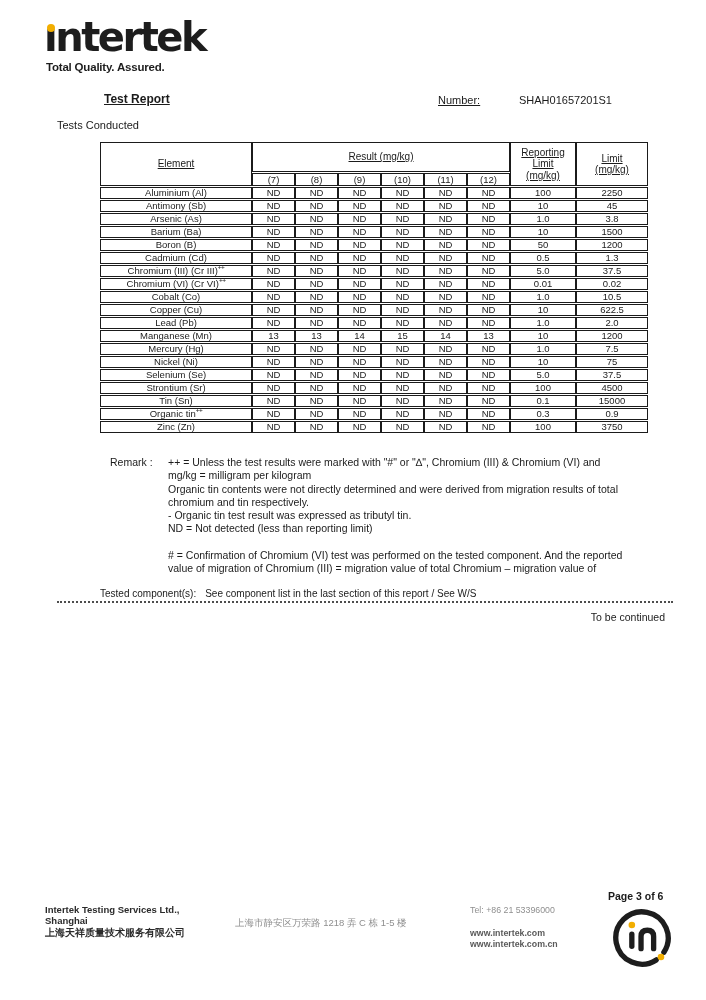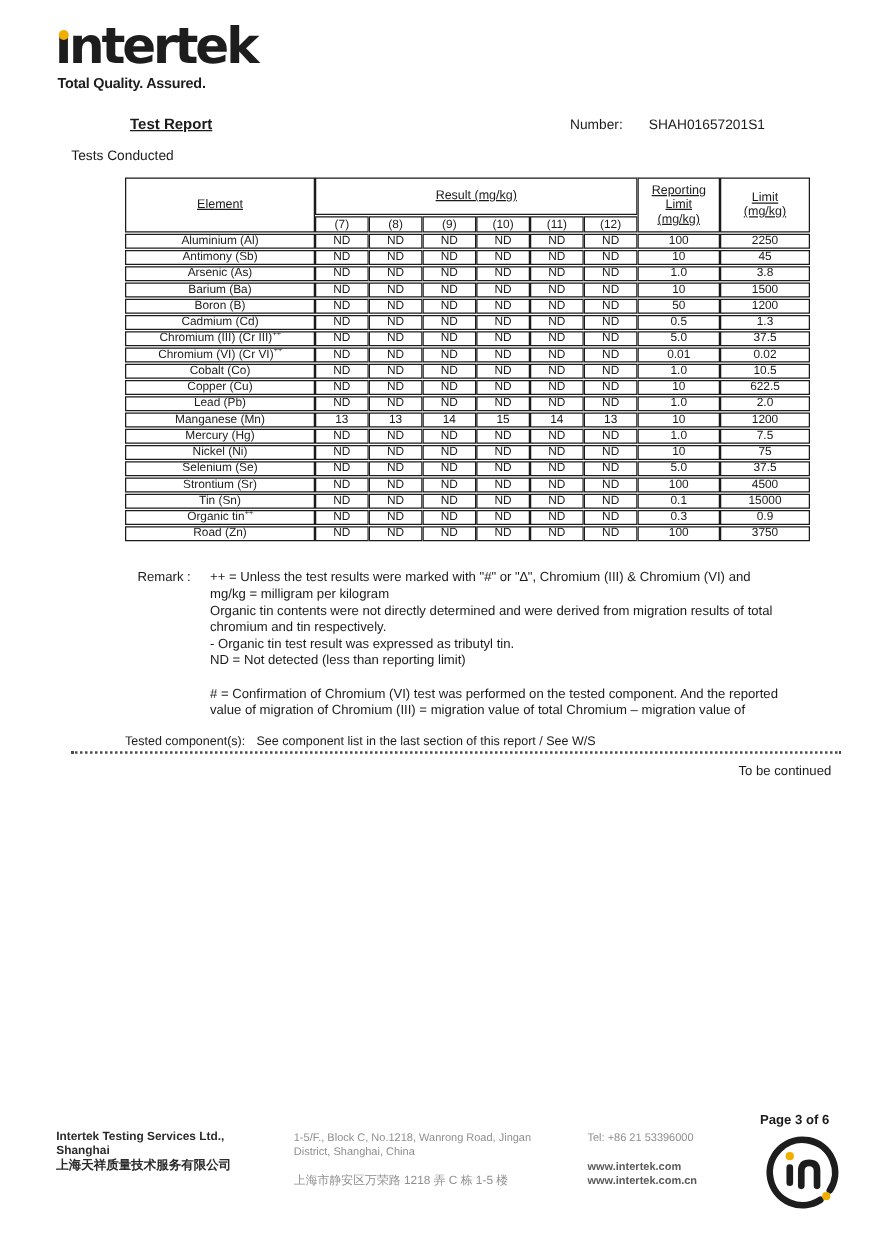--- a/index.html
+++ b/index.html
@@ -34,21 +34,21 @@
     margin-top: 3px; margin-left: 2px;
     font-size: 11.5px; font-weight: 700;
     letter-spacing: -0.2px; color: #1d1d1d;
   }
 
   
   .report-title {
     position: absolute; left: 104px; top: 92px;
     font-size: 12px; font-weight: 700; text-decoration: underline;
   }
-  .number-label { position: absolute; left: 456px; top: 94px; font-size: 11px; }
+  .number-label { position: absolute; left: 438px; top: 94px; font-size: 11px; text-decoration: underline; }
   .number-value { position: absolute; left: 519px; top: 94px; font-size: 11px; }
   .tests-conducted { position: absolute; left: 57px; top: 119px; font-size: 11px; }
 
   
   table.results {
     position: absolute; left: 100px; top: 141px;
     width: 548px;
     border-collapse: separate;
     border-spacing: 0 1.5px;
     font-size: 9.5px;
@@ -348,21 +348,21 @@
           <td>ND</td>
           <td>ND</td>
           <td>ND</td>
           <td>ND</td>
           <td>ND</td>
           <td>ND</td>
           <td>0.3</td>
           <td>0.9</td>
         </tr>
         <tr>
-          <td class="el">Road (Zn)</td>
+          <td class="el">Zinc (Zn)</td>
           <td>ND</td>
           <td>ND</td>
           <td>ND</td>
           <td>ND</td>
           <td>ND</td>
           <td>ND</td>
           <td>100</td>
           <td>3750</td>
         </tr>
       </tbody>
@@ -389,21 +389,20 @@
 
   <div class="dotline"></div>
   <div class="continued">To be continued</div>
 
   <div class="f-company">
     <div>Intertek Testing Services Ltd.,</div>
     <div>Shanghai</div>
     <div class="cn">上海天祥质量技术服务有限公司</div>
   </div>
   <div class="f-address">
-    <div>1-5/F., Block C, No.1218, Wanrong Road, Jingan District, Shanghai, China</div>
     <div class="cn">上海市静安区万荣路 1218 弄 C 栋 1-5 楼</div>
   </div>
   <div class="f-contact">
     <div>Tel: +86 21 53396000</div>
     <div class="www first">www.intertek.com</div>
     <div class="www">www.intertek.com.cn</div>
   </div>
   <div class="f-page">Page 3 of 6</div>
 
   <svg class="f-logo" width="62" height="62" viewBox="0 0 64 64">

